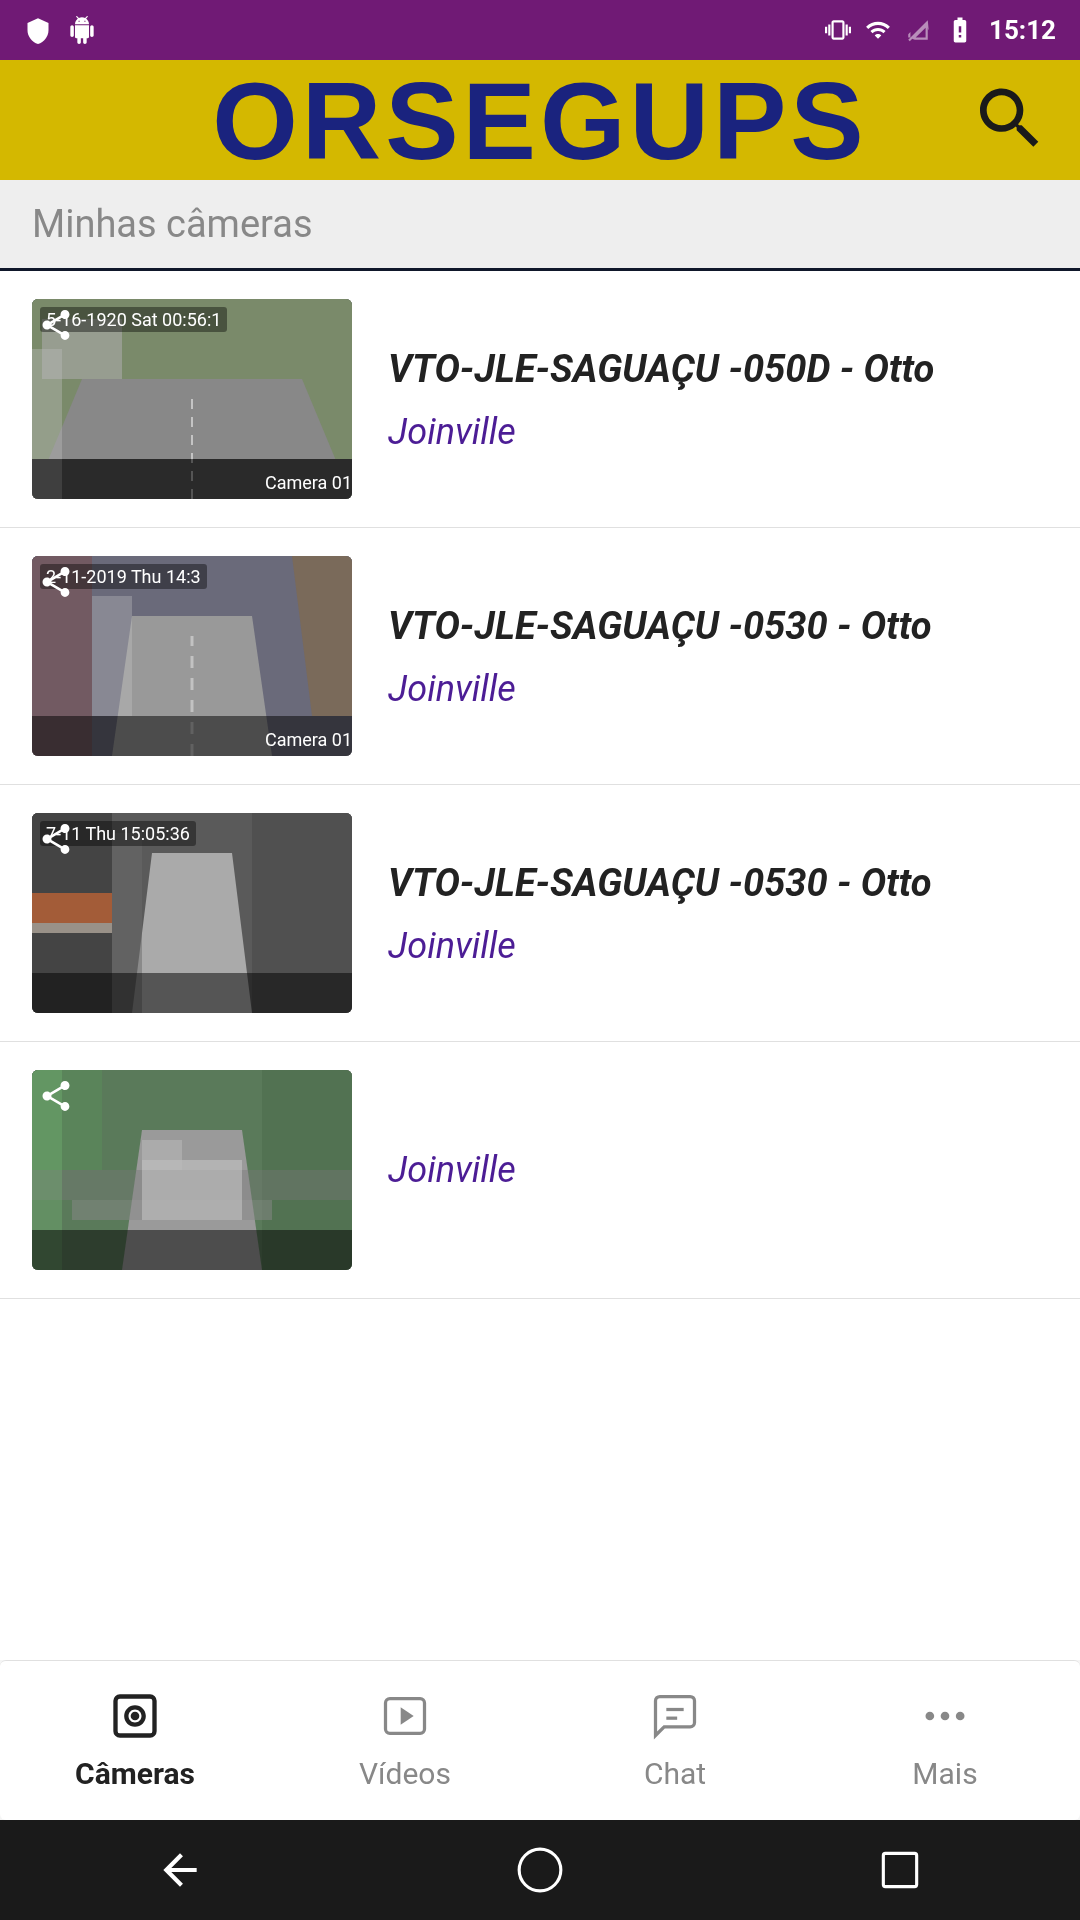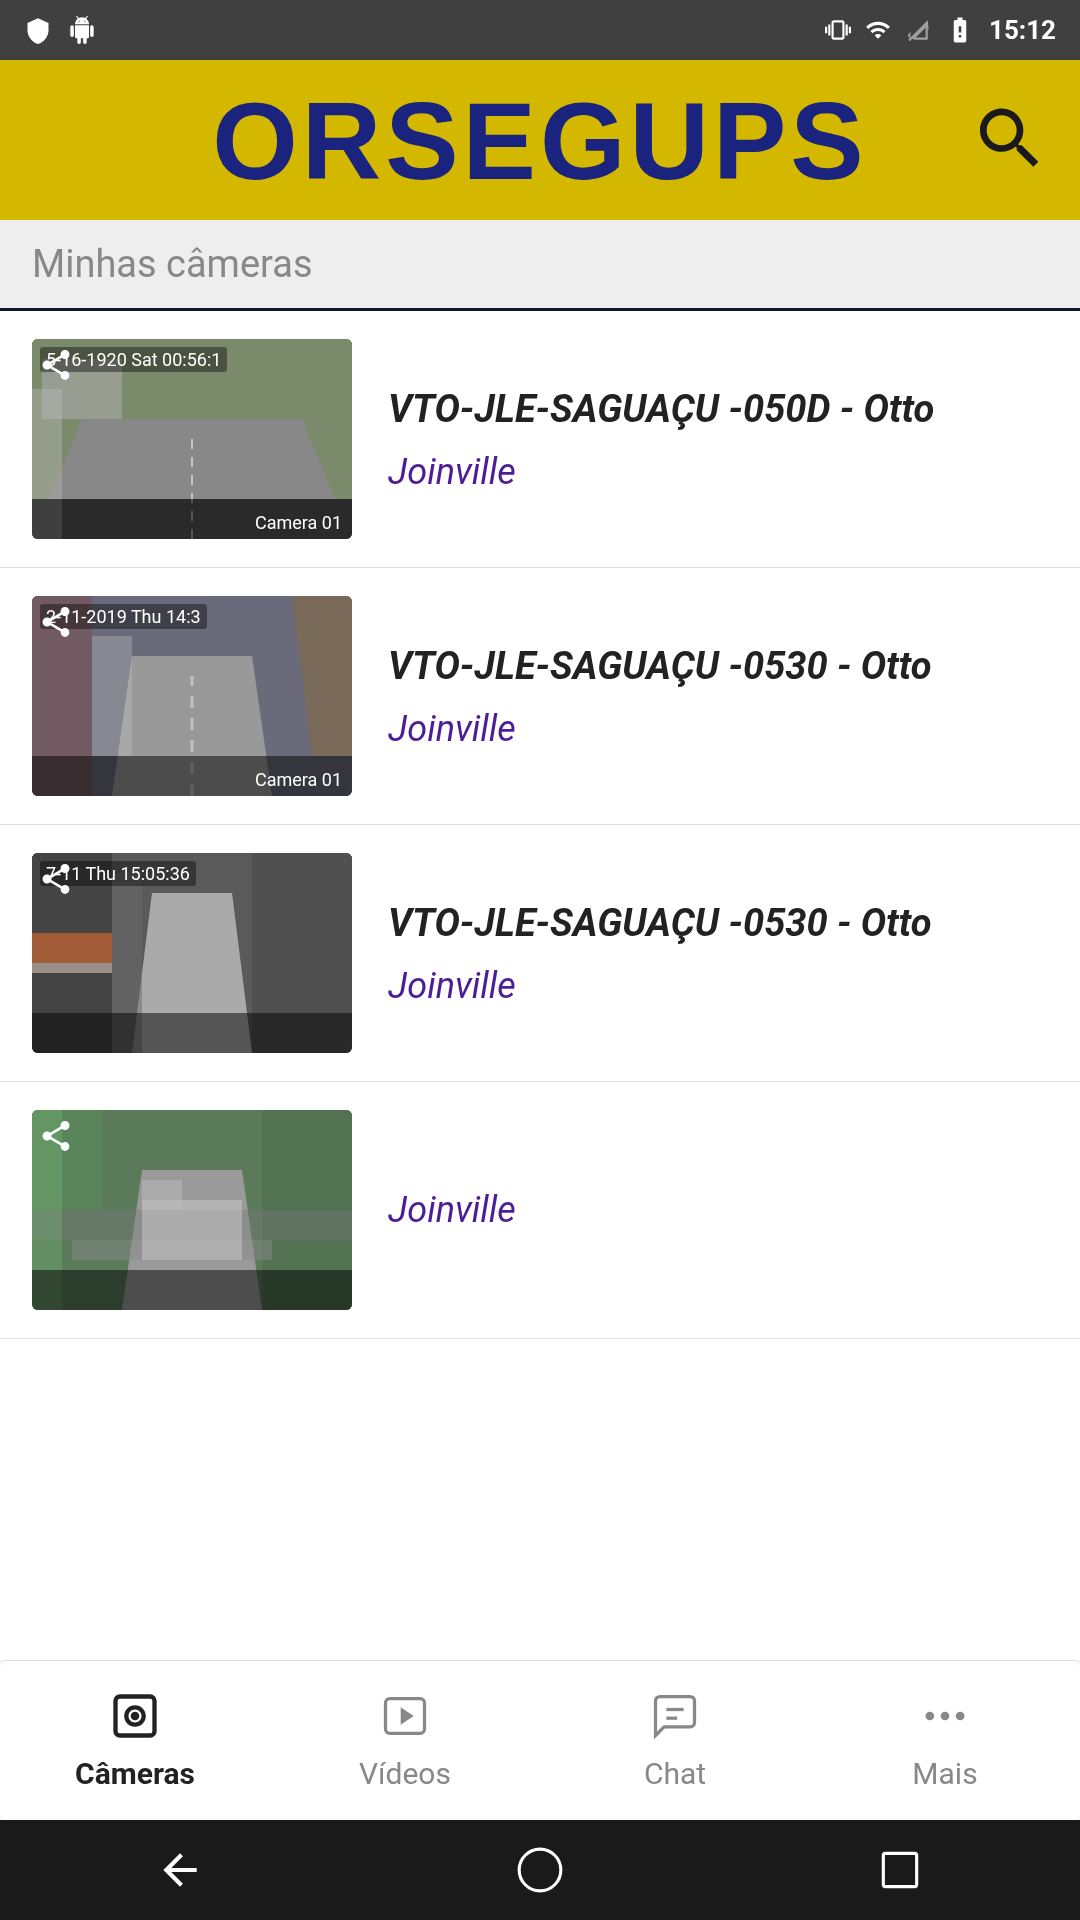--- a/index.html
+++ b/index.html
@@ -9,36 +9,36 @@
       width: 1080px;
       min-height: 1920px;
       font-family: 'Roboto', Arial, sans-serif;
       background: #f5f5f5;
       display: flex;
       flex-direction: column;
     }
 
     
     .status-bar {
-      background: #404040;
+      background: #701a75;
       color: white;
       height: 60px;
       display: flex;
       align-items: center;
       justify-content: space-between;
       padding: 0 24px;
       font-size: 26px;
     }
     .status-left { display: flex; gap: 16px; align-items: center; }
     .status-right { display: flex; gap: 14px; align-items: center; font-weight: bold; }
 
     
     .app-header {
       background: #d4b800;
-      height: 160px;
+      height: 120px;
       display: flex;
       align-items: center;
       justify-content: center;
       position: relative;
       padding: 0 30px;
     }
     .app-logo {
       font-size: 110px;
       font-weight: 900;
       color: #1a237e;
@@ -112,21 +112,21 @@
       color: white;
       font-size: 18px;
       background: rgba(0,0,0,0.4);
       padding: 2px 6px;
       border-radius: 3px;
     }
 
     .cam-label {
       position: absolute;
       bottom: 6px;
-      right: 10px;
+      right: 0;
       color: white;
       font-size: 18px;
     }
 
     .share-icon {
       position: absolute;
       top: 8px;
       left: 6px;
       color: white;
       font-size: 34px;

